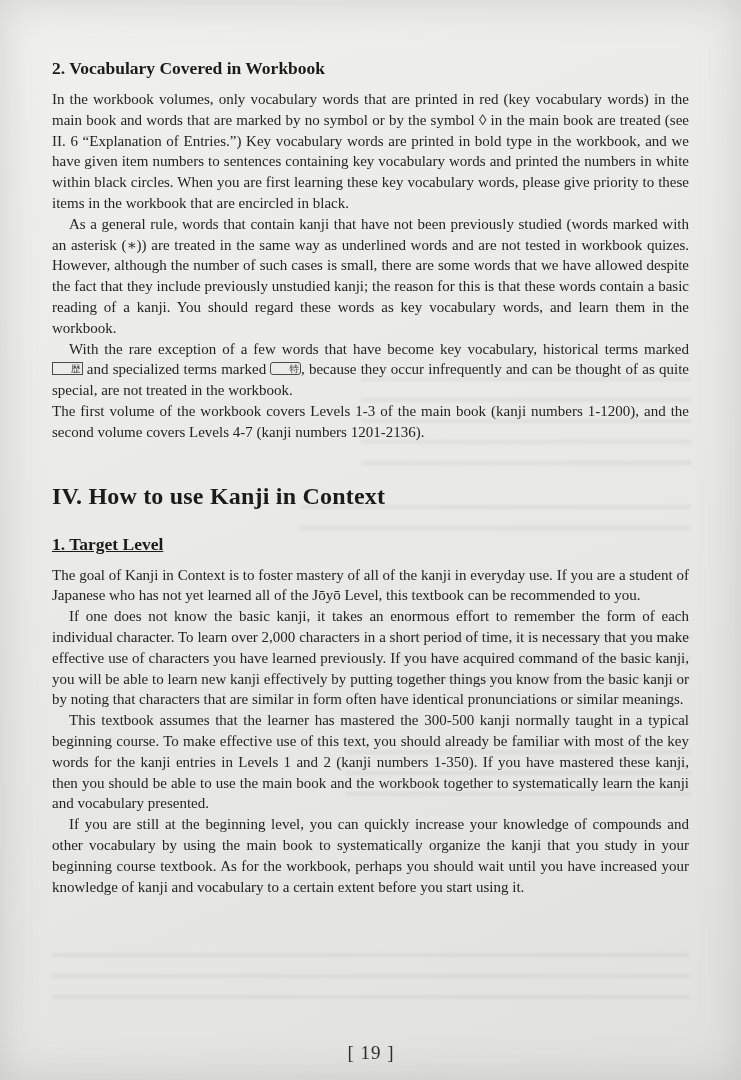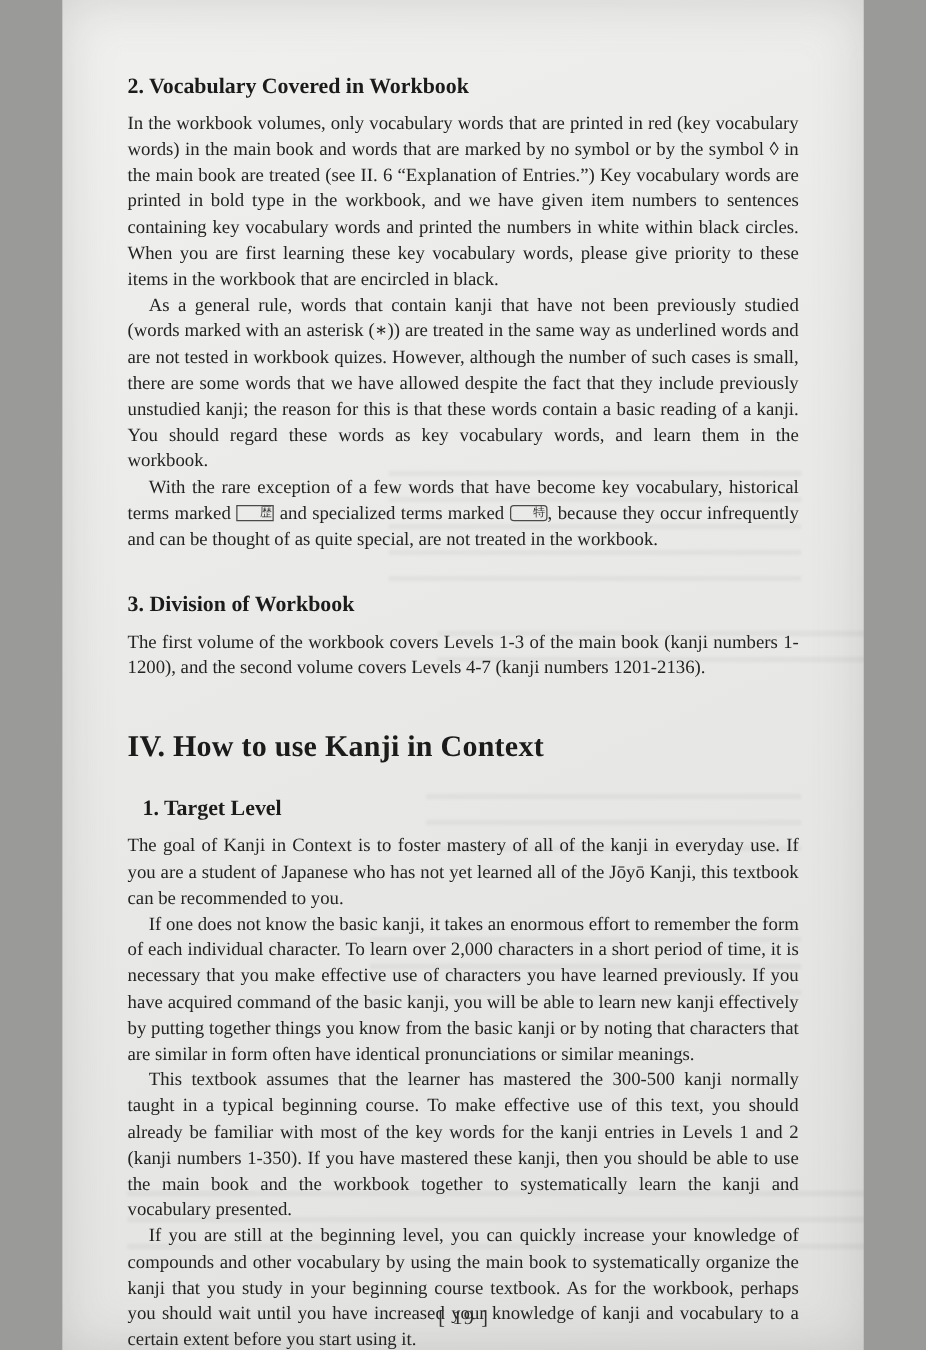--- a/index.html
+++ b/index.html
@@ -1,31 +1,31 @@
 <!DOCTYPE html>
 <html><head>
 <meta charset="utf-8">
 <style>
   html,body{margin:0;padding:0;background:#9a9a98;}
   .page{
     position:relative;
-    width:641px;height:1080px;
+    width:741px;height:1080px;
     margin:0 auto;
     overflow:hidden;
     background:linear-gradient(155deg,#f0f0ee 0%,#eaeae8 40%,#e5e5e3 75%,#e0e0de 100%);
     font-family:"Liberation Serif","DejaVu Serif",serif;
     color:#212121;
     box-shadow:inset 0 0 40px rgba(120,120,118,0.25);
   }
   .content{position:absolute;left:0;top:0;right:0;padding:58px 52px 0 52px;}
   h1,h2,h3{font-family:"Liberation Serif","DejaVu Serif",serif;color:#1b1b1b;font-weight:bold;}
   h1{font-size:24px;margin:40px 0 24px 0;letter-spacing:0.2px;}
   h2{font-size:17.5px;margin:30px 0 10px 0;}
   .content h2:first-child{margin-top:0;}
-  h3{font-size:17.5px;margin:22px 0 10px 12px;}
+  h3{font-size:17.5px;margin:22px 0 10px 0;text-decoration:underline;}
   p{
     margin:0;
     font-size:15px;
     line-height:20.8px;
     text-align:justify;
     color:#242424;
   }
   p.indent{text-indent:17px;}
   .it{}
   .boxed{
@@ -36,21 +36,21 @@
     border:1px solid #4a4a4a;
     padding:0 1px;
     vertical-align:2px;
     color:#333;
   }
   .boxed.round{border-radius:3px;}
   .footer{
     position:absolute;
     left:1px;right:0;bottom:16px;
     text-align:center;
-    font-size:16px;
+    font-size:19px;
     color:#2e2e2e;
     letter-spacing:1px;
   }
   
   .ghost{
     position:absolute;
     opacity:0.055;
     filter:blur(1.2px);
     background:repeating-linear-gradient(180deg,transparent 0 5px,#4c4c4c 5px 9px,transparent 9px 21px);
     pointer-events:none;
@@ -69,24 +69,23 @@
   <div class="ghost g2"></div>
   <div class="ghost g3"></div>
   <div class="ghost g4"></div>
   <div class="ghost g5"></div>
 
   <div class="content">
       <h2>2. Vocabulary Covered in Workbook</h2>
       <p>In the workbook volumes, only vocabulary words that are printed in red (key vocabulary words) in the main book and words that are marked by no symbol or by the symbol ◊ in the main book are treated (see II. 6 “Explanation of Entries.”) Key vocabulary words are printed in bold type in the workbook, and we have given item numbers to sentences containing key vocabulary words and printed the numbers in white within black circles. When you are first learning these key vocabulary words, please give priority to these items in the workbook that are encircled in black.</p>
       <p class="indent">As a general rule, words that contain <span class="it">kanji</span> that have not been previously studied (words marked with an asterisk (∗)) are treated in the same way as underlined words and are not tested in workbook quizes. However, although the number of such cases is small, there are some words that we have allowed despite the fact that they include previously unstudied <span class="it">kanji</span>; the reason for this is that these words contain a basic reading of a <span class="it">kanji</span>. You should regard these words as key vocabulary words, and learn them in the workbook.</p>
       <p class="indent">With the rare exception of a few words that have become key vocabulary, historical terms marked <span class="boxed">歴</span> and specialized terms marked <span class="boxed round">特</span>, because they occur infrequently and can be thought of as quite special, are not treated in the workbook.</p>
-      <h2>3. Division of Workbook</h2>
       <p>The first volume of the workbook covers Levels 1-3 of the main book (<span class="it">kanji</span> numbers 1-1200), and the second volume covers Levels 4-7 (<span class="it">kanji</span> numbers 1201-2136).</p>
       <h1>IV. How to use <span class="it">Kanji in Context</span></h1>
       <h3>1. Target Level</h3>
-      <p>The goal of <span class="it">Kanji in Context</span> is to foster mastery of all of the <span class="it">kanji</span> in everyday use. If you are a student of Japanese who has not yet learned all of the <span class="it">Jōyō Kanji</span>, this textbook can be recommended to you.</p>
+      <p>The goal of <span class="it">Kanji in Context</span> is to foster mastery of all of the <span class="it">kanji</span> in everyday use. If you are a student of Japanese who has not yet learned all of the <span class="it">Jōyō Level</span>, this textbook can be recommended to you.</p>
       <p class="indent">If one does not know the basic <span class="it">kanji</span>, it takes an enormous effort to remember the form of each individual character. To learn over 2,000 characters in a short period of time, it is necessary that you make effective use of characters you have learned previously. If you have acquired command of the basic <span class="it">kanji</span>, you will be able to learn new <span class="it">kanji</span> effectively by putting together things you know from the basic <span class="it">kanji</span> or by noting that characters that are similar in form often have identical pronunciations or similar meanings.</p>
       <p class="indent">This textbook assumes that the learner has mastered the 300-500 <span class="it">kanji</span> normally taught in a typical beginning course. To make effective use of this text, you should already be familiar with most of the key words for the <span class="it">kanji</span> entries in Levels 1 and 2 (<span class="it">kanji</span> numbers 1-350). If you have mastered these <span class="it">kanji</span>, then you should be able to use the main book and the workbook together to systematically learn the <span class="it">kanji</span> and vocabulary presented.</p>
       <p class="indent">If you are still at the beginning level, you can quickly increase your knowledge of compounds and other vocabulary by using the main book to systematically organize the <span class="it">kanji</span> that you study in your beginning course textbook. As for the workbook, perhaps you should wait until you have increased your knowledge of <span class="it">kanji</span> and vocabulary to a certain extent before you start using it.</p>
     </div>
 
   <div class="footer">[ 19 ]</div>
 </div>
 
 </body></html>

